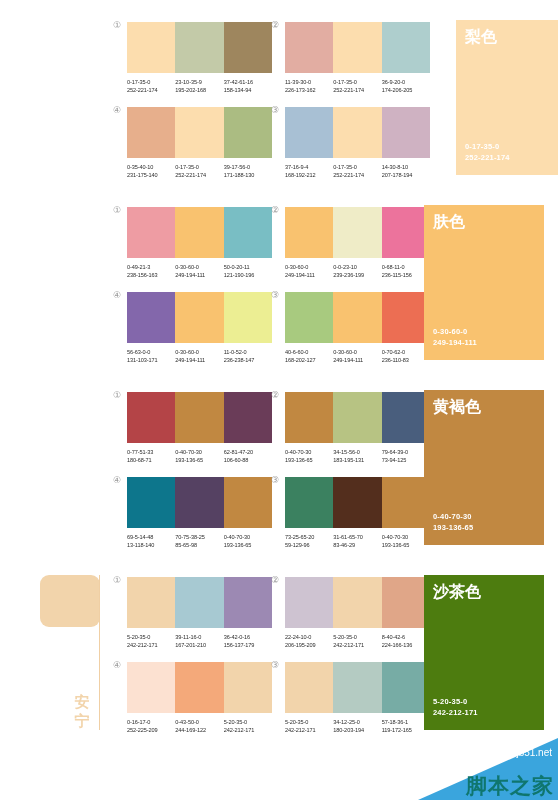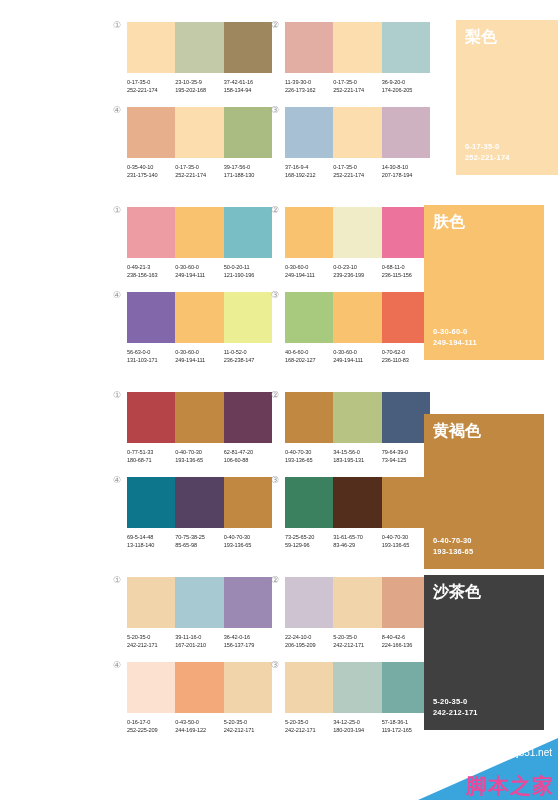--- a/index.html
+++ b/index.html
@@ -168,21 +168,21 @@
     top: 9px;
     color: #ffffff;
     font-size: 10px;
     line-height: 12px;
     font-family: "Liberation Sans", sans-serif;
   }
   .wm-brand {
     position: absolute;
     right: 4px;
     bottom: 2px;
-    color: #ec4899;
+    color: #0f766e;
     font-size: 21px;
     line-height: 24px;
     font-weight: bold;
     letter-spacing: 1px;
     font-family: "DejaVu Sans", sans-serif;
   }
 </style>
 </head>
 <body>
 
@@ -463,29 +463,34 @@
           <div class="code">
             <span class="cmyk">31-61-65-70</span>
             <span class="rgb">83-46-29</span>
           </div>
           <div class="code">
             <span class="cmyk">0-40-70-30</span>
             <span class="rgb">193-136-65</span>
           </div>
         </div>
       </div>
-      <div class="hero" style="background: rgb(193, 136, 65); margin-top: 24px;">
+      <div class="hero" style="background: rgb(193, 136, 65);">
         <div class="hero-name">黄褐色</div>
         <div class="hero-codes">
           <span>0-40-70-30</span>
           <span>193-136-65</span>
         </div>
       </div>
     </div>
     <div class="section">
+      <div class="key-col">
+        <div class="key-chip" style="background: rgb(242, 212, 171);"></div>
+        <div class="key-rule" style="background: rgb(240, 207, 164);"></div>
+        <div class="key-mood" style="color: rgb(242, 212, 171);">安宁</div>
+      </div>
       <div class="combo c1">
         <div class="idx">①</div>
         <div class="swatches">
           <div class="sw" style="background: rgb(242, 212, 171);"></div>
           <div class="sw" style="background: rgb(167, 201, 210);"></div>
           <div class="sw" style="background: rgb(156, 137, 179);"></div>
         </div>
         <div class="codes">
           <div class="code">
             <span class="cmyk">5-20-35-0</span>
@@ -560,21 +565,21 @@
           <div class="code">
             <span class="cmyk">34-12-25-0</span>
             <span class="rgb">180-203-194</span>
           </div>
           <div class="code">
             <span class="cmyk">57-18-36-1</span>
             <span class="rgb">119-172-165</span>
           </div>
         </div>
       </div>
-      <div class="hero" style="background: #404040;">
+      <div class="hero" style="background: #4d7c0f;">
         <div class="hero-name">沙茶色</div>
         <div class="hero-codes">
           <span>5-20-35-0</span>
           <span>242-212-171</span>
         </div>
       </div>
     </div>
     <div class="watermark">
       <div class="wm-wedge" style="border-bottom-color: rgb(58, 165, 221);"></div>
       <div class="wm-url">jb51.net</div>

